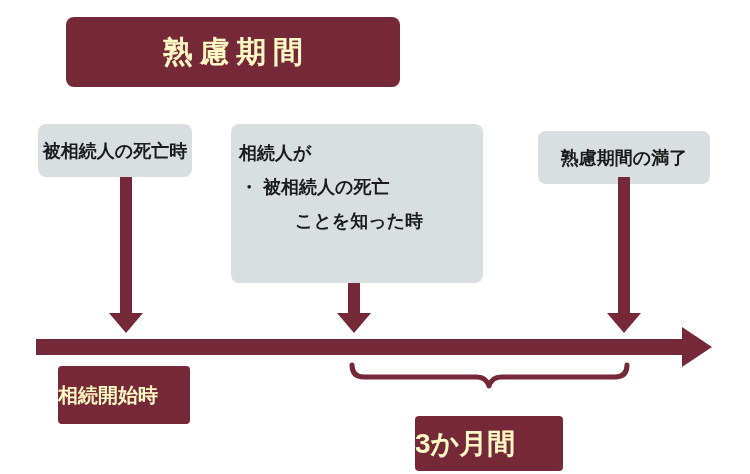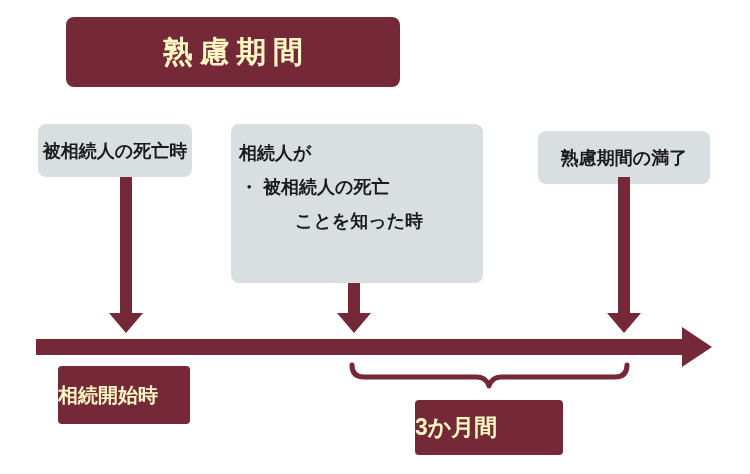--- a/index.html
+++ b/index.html
@@ -59,21 +59,21 @@
     border-top:20px solid transparent;border-bottom:20px solid transparent;
     border-left:30px solid var(--maroon);
   }
 
   .label-box{
     position:absolute;background:var(--maroon);border-radius:4px;
     display:flex;align-items:center;justify-content:flex-start;
     color:#fef9c3;font-weight:bold;
   }
   .label-start{left:58px;top:366px;width:132px;height:58px;font-size:20px;}
-  .label-period{left:415px;top:400px;width:148px;height:55px;font-size:23px;}
+  .label-period{left:415px;top:416px;width:148px;height:55px;font-size:28px;}
 
   .brace-svg{position:absolute;left:340px;top:358px;}
 </style>
 </head>
 <body>
 
 <div class="canvas">
 
   <div class="title-box">熟慮期間</div>
 

